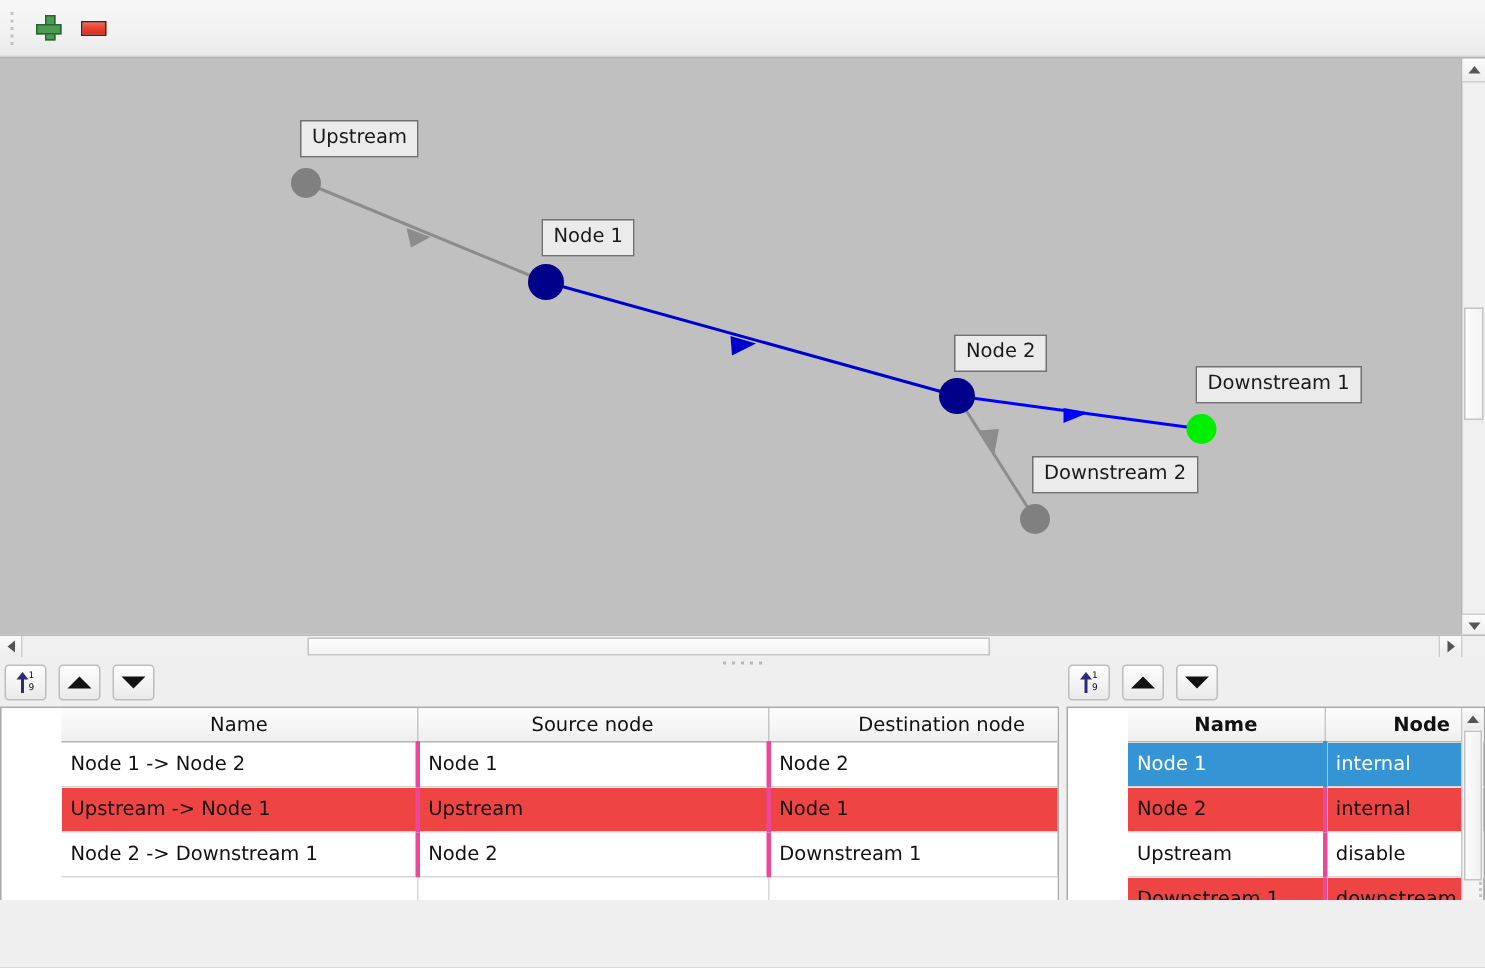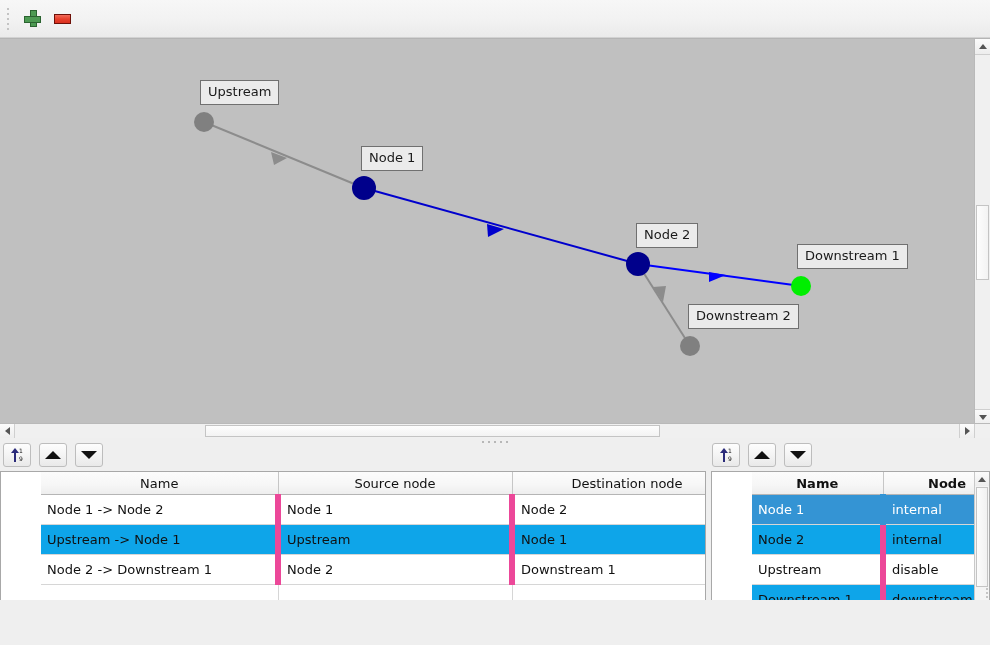--- a/index.html
+++ b/index.html
@@ -213,28 +213,28 @@
     background: linear-gradient(to bottom,#fcfcfc 0%,#f6f6f6 60%,#eeeeee 100%);
     border-right: 1px solid #c6c6c6;
     border-bottom: 1px solid #b5b5b5;
     font-weight: normal;
     text-align: center;
     padding: 0;
   }
   table.grid.bold-head th { font-weight: bold; }
   table.grid td {
     height: 29px;
-    border-right: 6px solid #ec4899;
+    border-right: 3px solid #ec4899;
     border-bottom: 1px solid #d6d6d6;
     padding: 0 6px;
     text-align: left;
     white-space: nowrap;
     overflow: hidden;
   }
-  table.grid tr.alt td { background: #0ea5e9; }
+  table.grid tr.alt td { background: #ef4444; }
   table.grid tr.sel td { background: #3494d4; color: #fff; border-right-color:#3494d4; }
   table.grid tr.empty td { height: 22px; background: #fff; border-right: 1px solid #d6d6d6;}
 
   .tbl-vscroll {
     position: absolute; right: 0; top: 0;
     width: 15px; height: 100%;
     background: #f4f4f4; border-left: 1px solid #c9c9c9;
     box-sizing: border-box;
   }
   .tbl-vscroll .sb-arrow {

